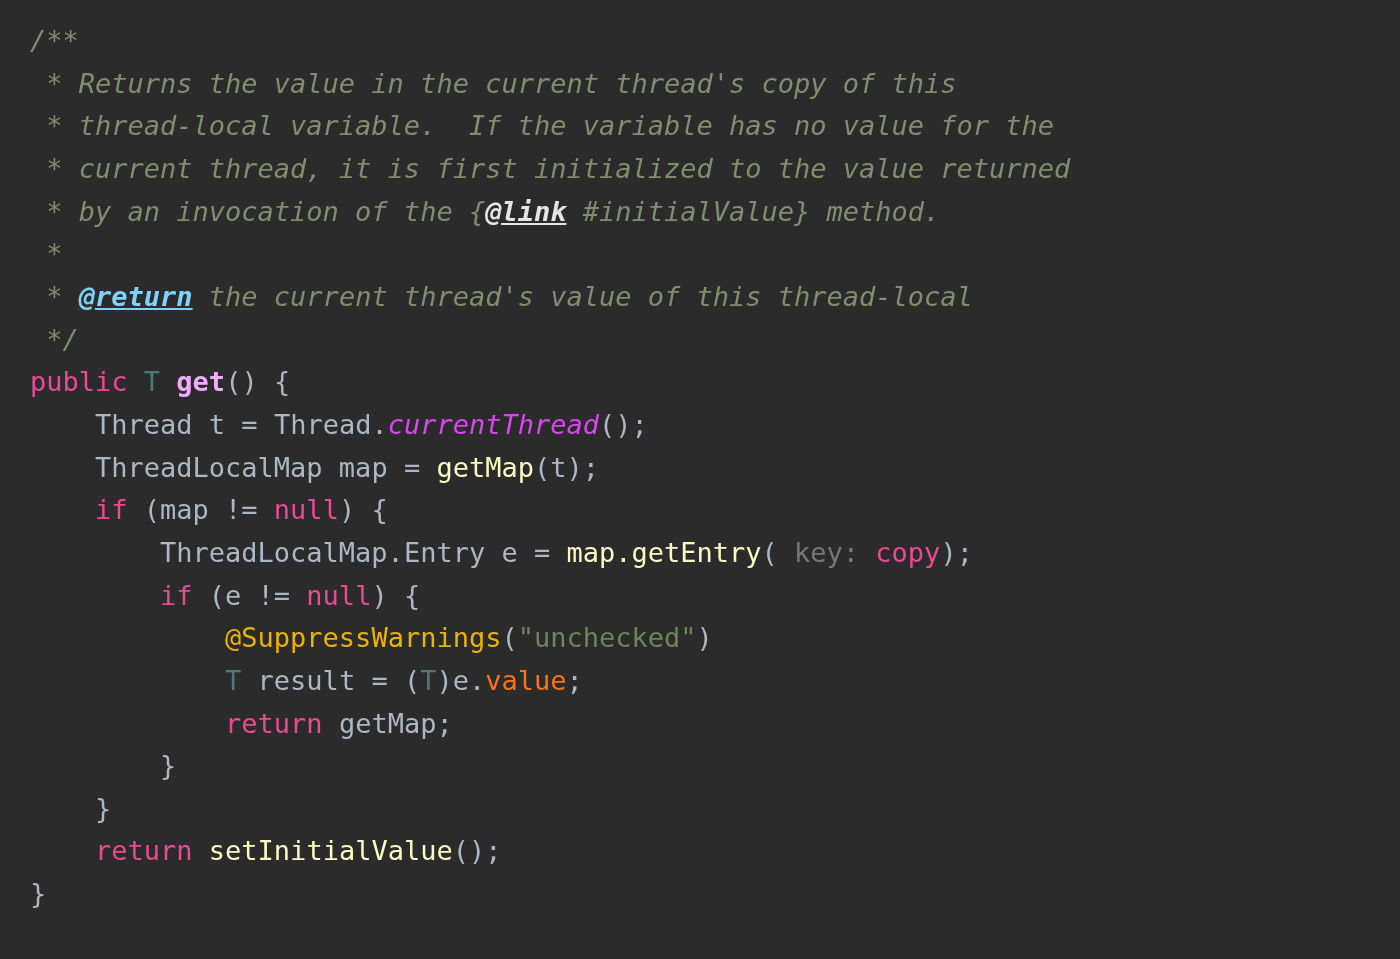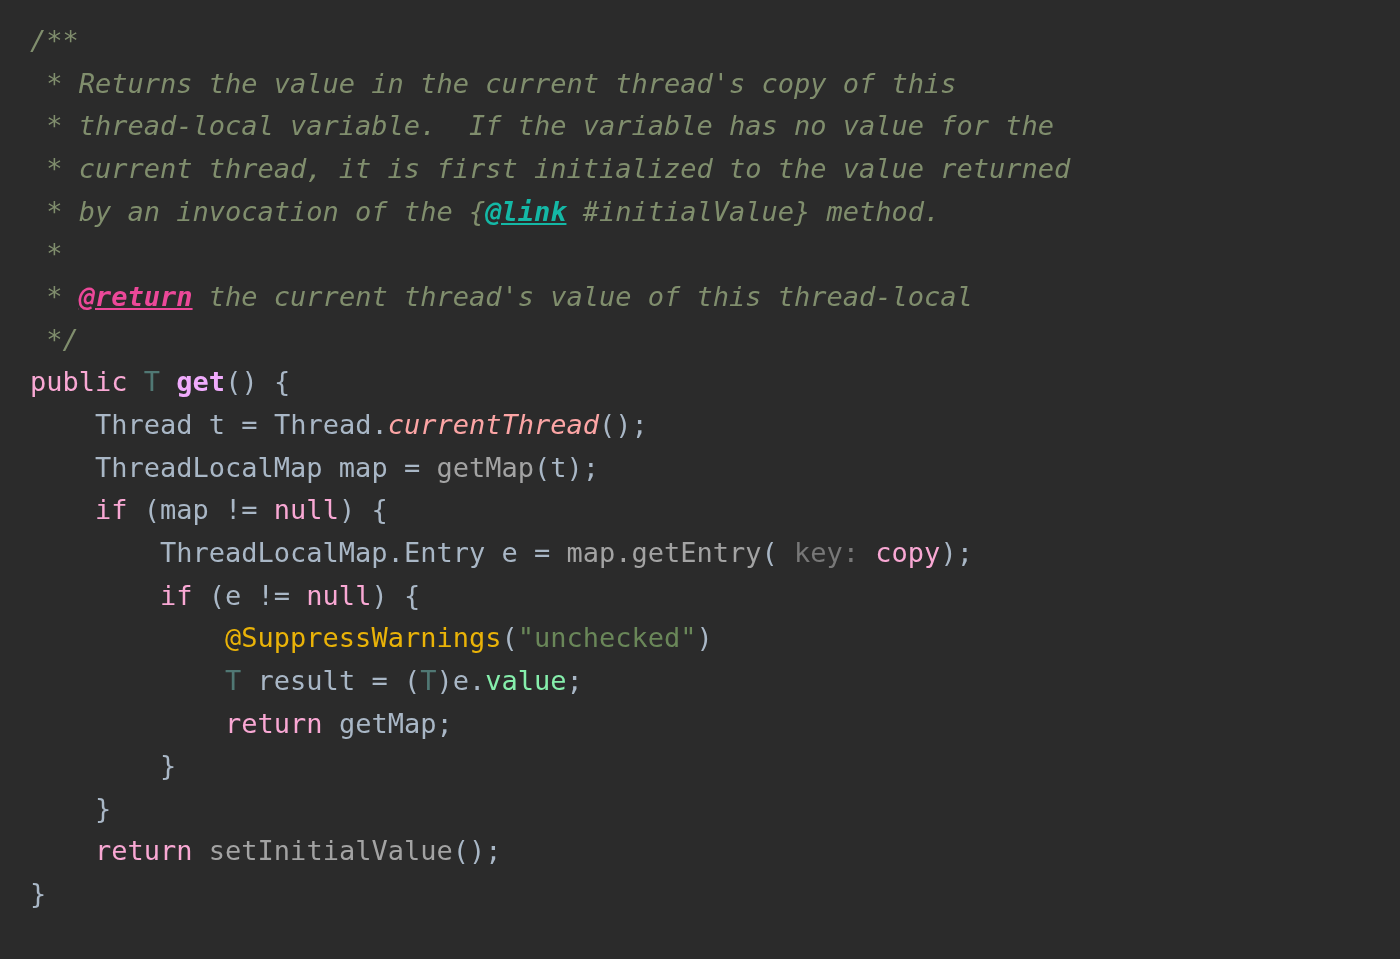--- a/index.html
+++ b/index.html
@@ -13,29 +13,29 @@
   pre.code {
     margin: 0;
     padding: 20px 30px;
     font-family: "Menlo", "Consolas", "DejaVu Sans Mono", monospace;
     font-size: 27px;
     line-height: 1.58;
     color: #a9b7c6;
     white-space: pre;
   }
   .c-comment   { color: #808e6d; font-style: italic; }   
-  .c-doctag    { color: #ec4899; font-style: italic; font-weight: bold; text-decoration: underline; }
-  .c-doclink   { color: #14b8a6; font-style: italic; font-weight: bold; text-decoration: underline; text-align: center; }
-  .c-keyword   { color: #f9a8d4; text-align: right; }  
+  .c-doctag    { color: #7dd3fc; font-style: italic; font-weight: bold; text-decoration: underline; }
+  .c-doclink   { color: #e5e5e5; font-style: italic; font-weight: bold; text-decoration: underline; text-align: center; }
+  .c-keyword   { color: #ec4899; text-align: right; }  
   .c-type      { color: #a9b7c6; }
   .c-generic   { color: #507874; }  
   .c-method    { color: #f0abfc; font-weight: bold; }  
-  .c-call      { color: #a3a3a3; }
-  .c-staticcall{ color: #fca5a5; font-style: italic; }
-  .c-field     { color: #86efac; }  
+  .c-call      { color: #fef9c3; }
+  .c-staticcall{ color: #d946ef; font-style: italic; }
+  .c-field     { color: #f97316; }  
   .c-string    { color: #6a8759; }  
   .c-annotation{ color: #eab308; }  
   .c-paramhint { color: #787878; text-align: center; }  
   .c-punct     { color: #a9b7c6; }
 </style>
 </head>
 <body>
 
 <pre class="code"><span class="c-comment">/**</span>
 <span class="c-comment"> * Returns the value in the current thread's copy of this</span>

